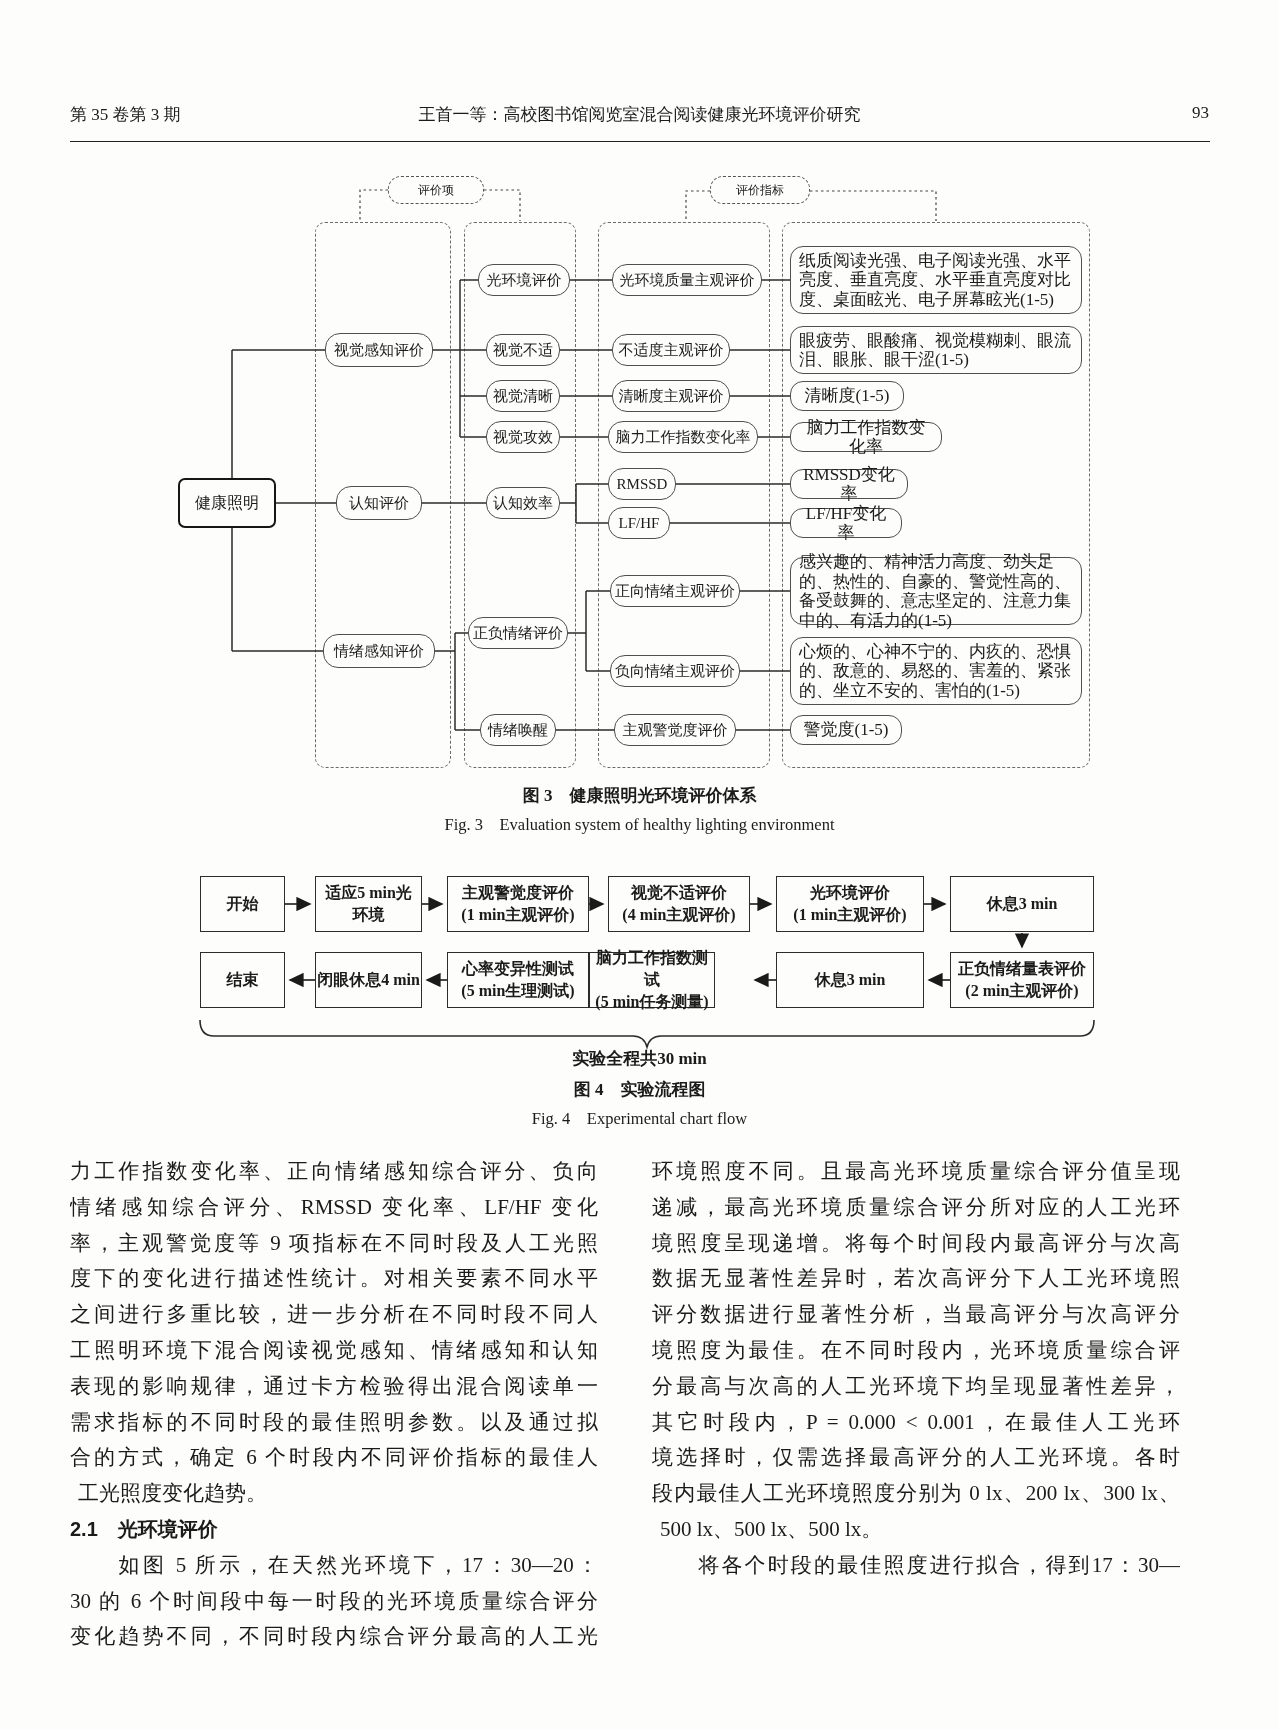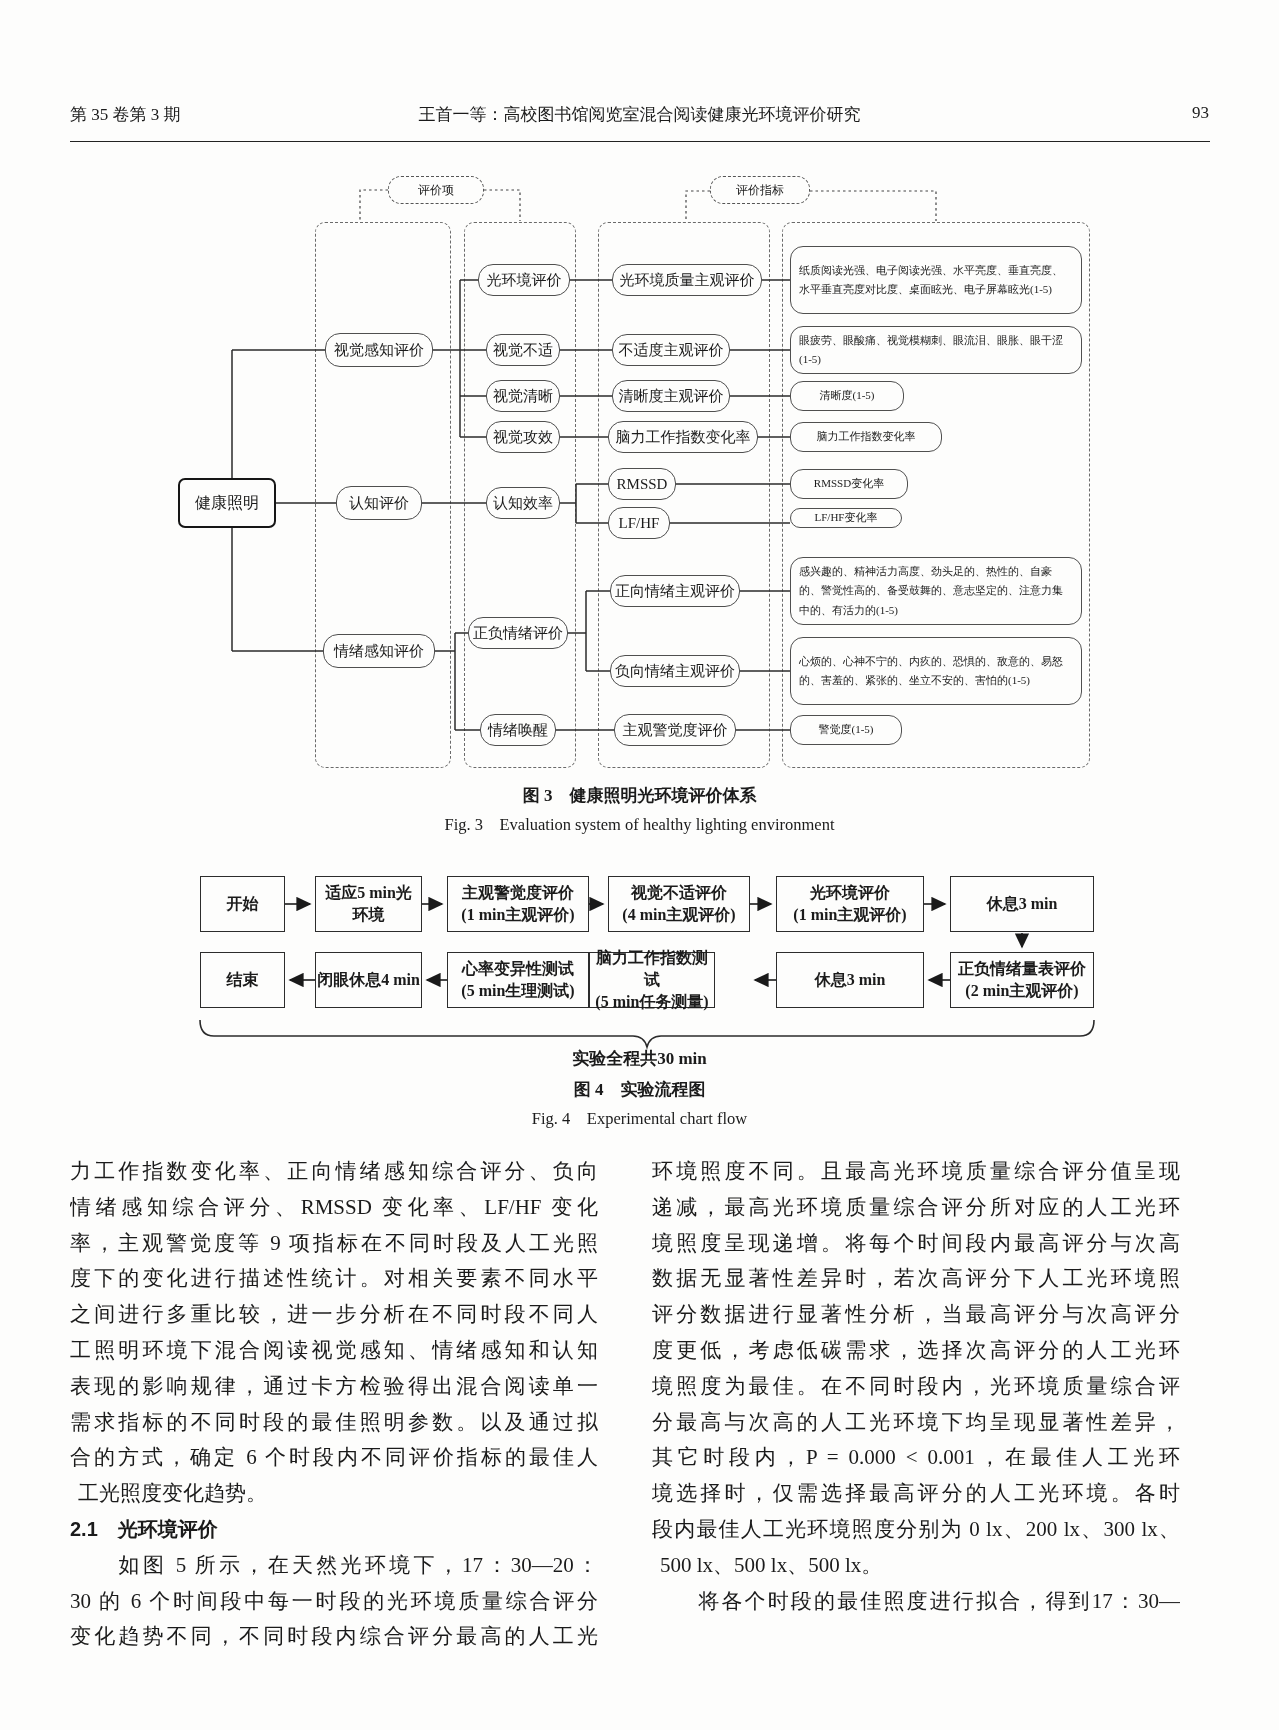--- a/index.html
+++ b/index.html
@@ -14,21 +14,21 @@
 
   
   .tag{position:absolute;border:1.4px dashed #555;border-radius:13px;background:#fdfdfc;
        display:flex;align-items:center;justify-content:center;font-size:12px;z-index:3;box-sizing:border-box;}
   .grp{position:absolute;border:1.3px dashed #6a6a6a;border-radius:10px;z-index:0;box-sizing:border-box;}
   .node{position:absolute;border:1.4px solid #4f4f4f;border-radius:15px;background:#fdfdfc;
         display:flex;align-items:center;justify-content:center;text-align:center;
         font-size:15px;line-height:1.1;z-index:2;box-sizing:border-box;}
   .root{border:2.2px solid #161616;border-radius:7px;font-size:16px;}
   .det{position:absolute;border:1.5px solid #4f4f4f;border-radius:13px;background:#fdfdfc;
-       font-size:11px;line-height:19.5px;padding:3px 8px;display:flex;align-items:center;
+       font-size:17px;line-height:19.5px;padding:3px 8px;display:flex;align-items:center;
        z-index:2;box-sizing:border-box;}
   .det.c{justify-content:center;text-align:center;}
 
   .cap-zh{position:absolute;left:0;right:0;text-align:center;font-size:17px;font-weight:600;z-index:2;}
   .cap-en{position:absolute;left:0;right:0;text-align:center;font-size:16.5px;z-index:2;}
 
   
   .fbox{position:absolute;border:1.6px solid #2c2c2c;background:#fdfdfc;display:flex;align-items:center;
         justify-content:center;text-align:center;font-size:16px;font-weight:600;line-height:22px;
         white-space:pre-line;z-index:2;box-sizing:border-box;}
@@ -118,21 +118,21 @@
   <div class="node" style="left:608px;top:507px;width:62px;height:32px">LF/HF</div>
   <div class="node" style="left:610px;top:575px;width:130px;height:32px">正向情绪主观评价</div>
   <div class="node" style="left:610px;top:655px;width:130px;height:32px">负向情绪主观评价</div>
   <div class="node" style="left:614px;top:714px;width:122px;height:32px">主观警觉度评价</div>
 
   <div class="det" style="left:790px;top:246px;width:292px;height:68px">纸质阅读光强、电子阅读光强、水平亮度、垂直亮度、水平垂直亮度对比度、桌面眩光、电子屏幕眩光(1-5)</div>
   <div class="det" style="left:790px;top:326px;width:292px;height:48px">眼疲劳、眼酸痛、视觉模糊刺、眼流泪、眼胀、眼干涩(1-5)</div>
   <div class="det c" style="left:790px;top:381px;width:114px;height:30px">清晰度(1-5)</div>
   <div class="det c" style="left:790px;top:422px;width:152px;height:30px">脑力工作指数变化率</div>
   <div class="det c" style="left:790px;top:469px;width:118px;height:30px">RMSSD变化率</div>
-  <div class="det c" style="left:790px;top:508px;width:112px;height:20px">LF/HF变化率</div>
+  <div class="det c" style="left:790px;top:508px;width:112px;height:30px">LF/HF变化率</div>
   <div class="det" style="left:790px;top:557px;width:292px;height:68px">感兴趣的、精神活力高度、劲头足的、热性的、自豪的、警觉性高的、备受鼓舞的、意志坚定的、注意力集中的、有活力的(1-5)</div>
   <div class="det" style="left:790px;top:637px;width:292px;height:68px">心烦的、心神不宁的、内疚的、恐惧的、敌意的、易怒的、害羞的、紧张的、坐立不安的、害怕的(1-5)</div>
   <div class="det c" style="left:790px;top:715px;width:112px;height:30px">警觉度(1-5)</div>
 
   <div class="cap-zh" style="top:784px">图 3　健康照明光环境评价体系</div>
   <div class="cap-en" style="top:814px">Fig. 3　Evaluation system of healthy lighting environment</div>
 
   <div class="fbox" style="left:200px;top:876px;width:85px;height:56px">开始</div>
   <div class="fbox" style="left:315px;top:876px;width:107px;height:56px">适应5 min光
 环境</div>
@@ -174,21 +174,20 @@
     <div class="bl">30 的 6 个时间段中每一时段的光环境质量综合评分</div>
     <div class="bl">变化趋势不同，不同时段内综合评分最高的人工光</div>
   </div>
 
   <div class="col" style="left:652px;top:1154px">
     <div class="bl">环境照度不同。且最高光环境质量综合评分值呈现</div>
     <div class="bl">递减，最高光环境质量综合评分所对应的人工光环</div>
     <div class="bl">境照度呈现递增。将每个时间段内最高评分与次高</div>
     <div class="bl">数据无显著性差异时，若次高评分下人工光环境照</div>
     <div class="bl">评分数据进行显著性分析，当最高评分与次高评分</div>
-    <div class="bl">度更低，考虑低碳需求，选择次高评分的人工光环</div>
     <div class="bl">境照度为最佳。在不同时段内，光环境质量综合评</div>
     <div class="bl">分最高与次高的人工光环境下均呈现显著性差异，</div>
     <div class="bl">其它时段内，P = 0.000 &lt; 0.001，在最佳人工光环</div>
     <div class="bl">境选择时，仅需选择最高评分的人工光环境。各时</div>
     <div class="bl">段内最佳人工光环境照度分别为 0 lx、200 lx、300 lx、</div>
     <div class="bl endl">500 lx、500 lx、500 lx。</div>
     <div class="bl">　　将各个时段的最佳照度进行拟合，得到17：30—</div>
   </div>
 
 </div>

